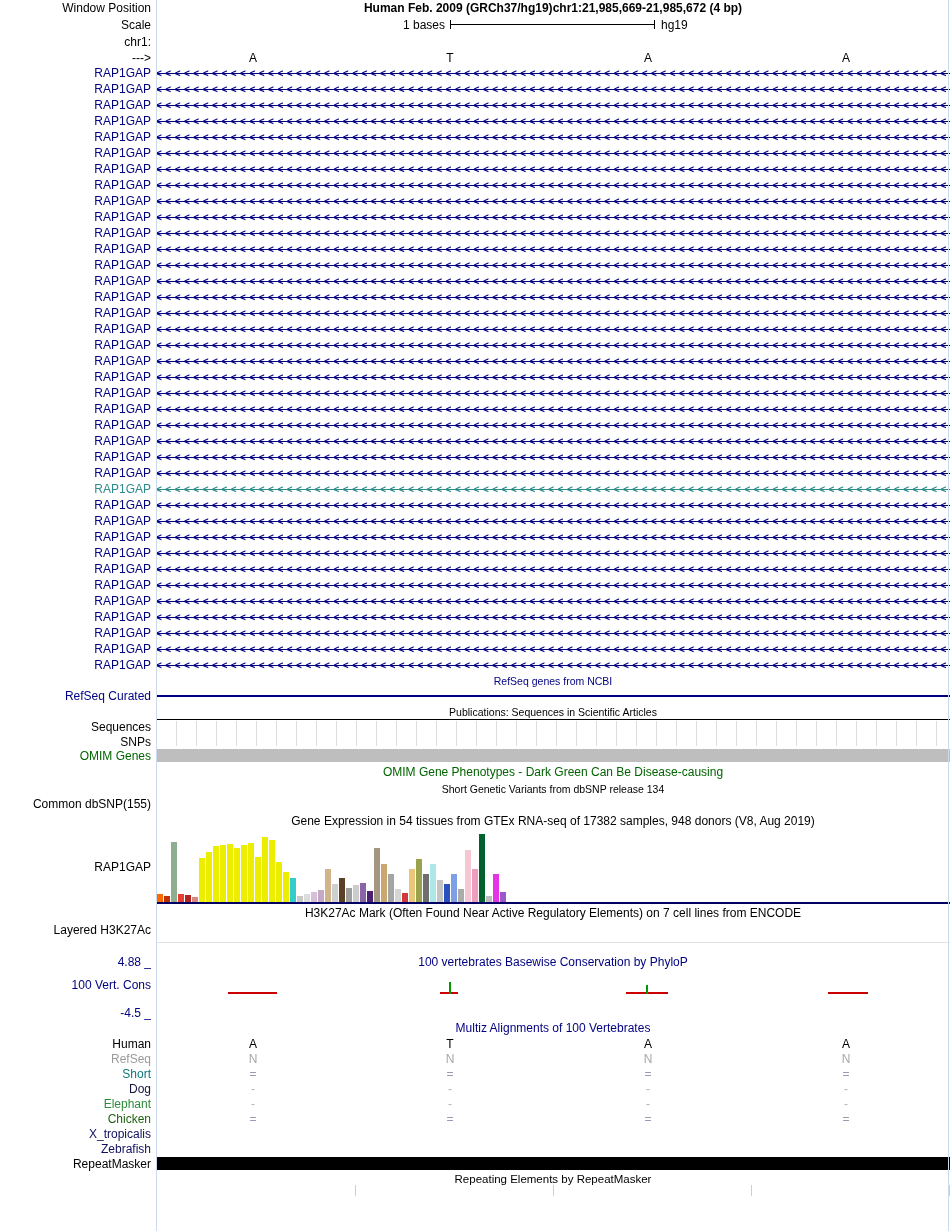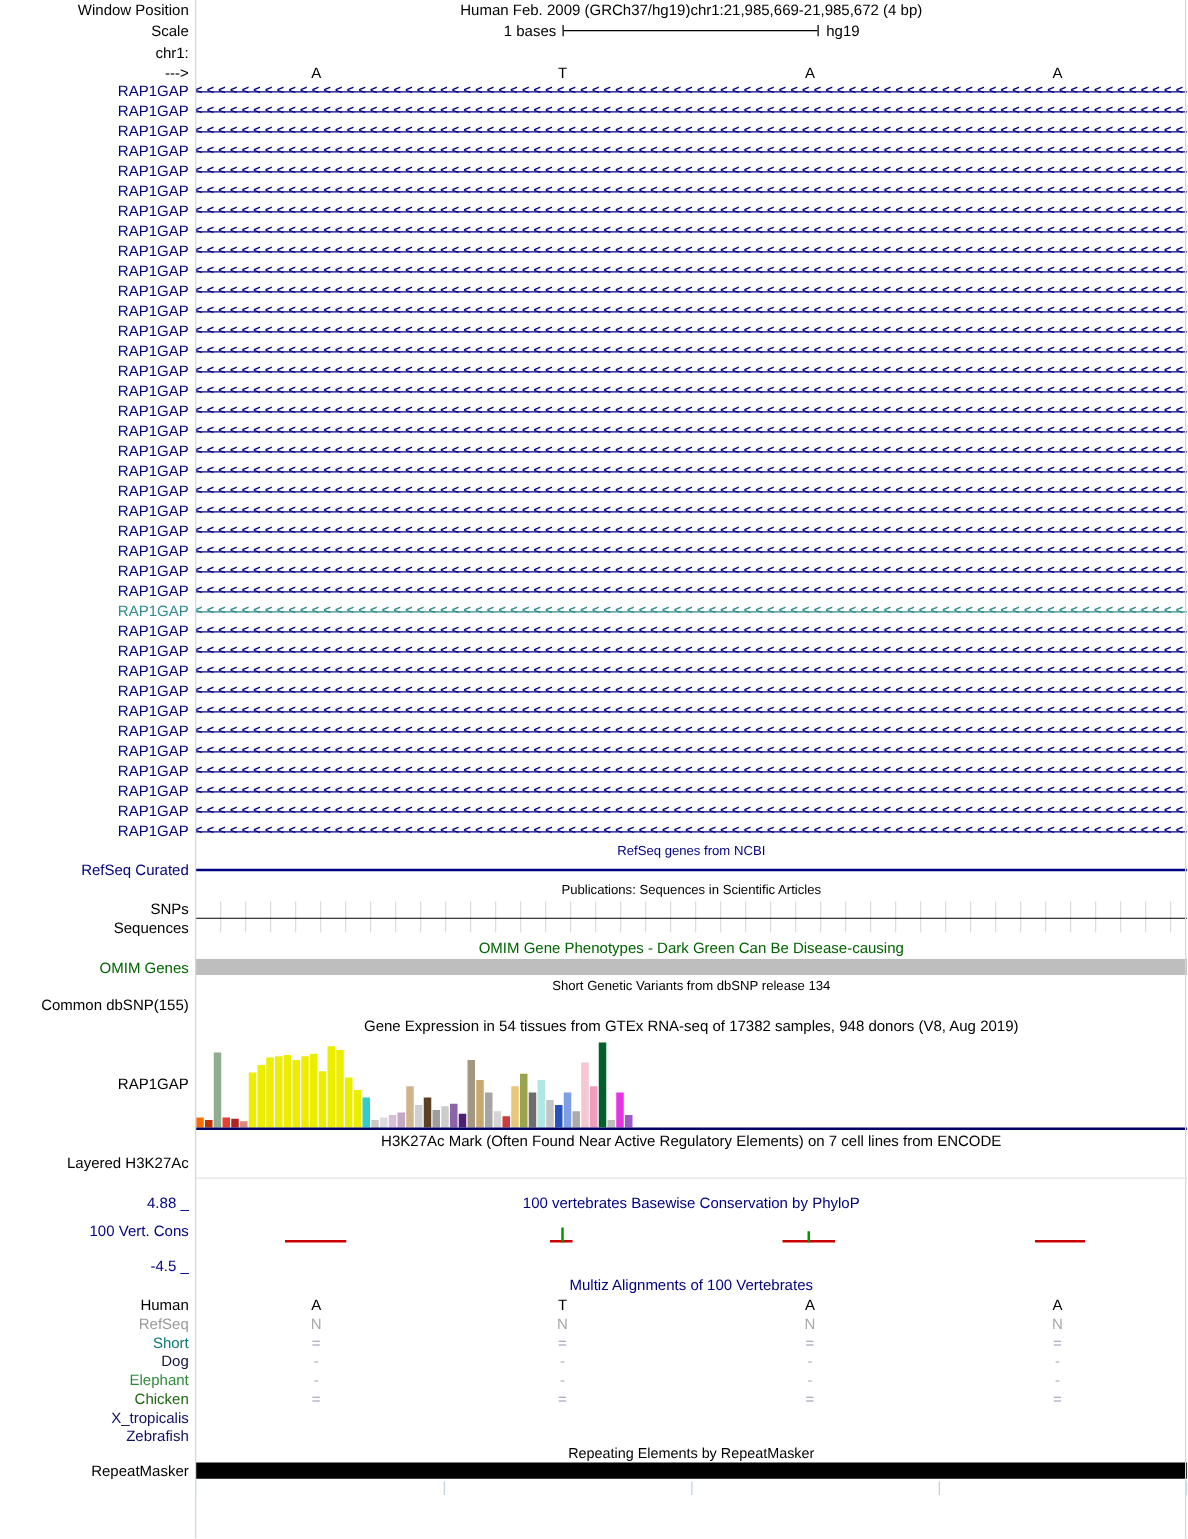--- a/index.html
+++ b/index.html
@@ -8,21 +8,21 @@
   .browser { position:relative; width:950px; height:1231px; overflow:hidden; background:#fff; }
   .vline { position:absolute; top:0; bottom:0; width:1px; background:#C9DAEE; z-index:5; }
   .row { display:flex; position:relative; }
   .h13{height:13px}.h14{height:14px}.h15{height:15px}.h16{height:16px}.h17{height:17px}
   .h18{height:18px}.h25{height:25px}.h27{height:27px}.h32{height:32px}.h75{height:75px}
   .side { flex:0 0 156px; width:156px; display:flex; justify-content:flex-end; align-items:center;
           padding-right:5px; font-size:12px; white-space:nowrap; }
   .side.top { align-items:flex-start; padding-top:1px; }
   .track { flex:1 1 auto; position:relative; font-size:12px; overflow:hidden; }
   .center { display:flex; justify-content:center; align-items:center; }
-  .gapped { gap:0; }
+  .gapped { gap:0;font-weight:bold; }
   .navy { color:#000080; }
   .green { color:#006400; }
   .small { font-size:10.5px; }
   .abspan { position:absolute; }
   .scalebar { position:absolute; left:294px; width:205px; top:4px; height:9px;
               border-left:1px solid #000; border-right:1px solid #000; }
   .scalebar::after { content:""; position:absolute; left:0; right:0; top:4px; height:1px; background:#000; }
   .coord { position:absolute; top:2px; height:12px; line-height:12px; transform:translateX(-100%);
            border-right:6px solid #a16207; padding-right:2px; font-size:16px;margin-top:36px; }
   .basechar { position:absolute; top:1px; transform:translateX(-50%); font-size:12px; }
@@ -422,46 +422,46 @@
         <i class="vtick" style="left:660px"></i>
         <i class="vtick" style="left:680px"></i>
         <i class="vtick" style="left:700px"></i>
         <i class="vtick" style="left:720px"></i>
         <i class="vtick" style="left:740px"></i>
         <i class="vtick" style="left:760px"></i>
         <i class="vtick" style="left:780px"></i>
       </div>
     <div class="row h15">
       <div class="side">
-          <span>SNPs</span>
-        </div>
-      <div class="track"></div>
+          <span>Sequences</span>
+        </div>
+      <div class="track">
+          <i class="pub-line"></i>
+        </div>
     </div>
     <div class="row h15">
       <div class="side">
-          <span>Sequences</span>
-        </div>
-      <div class="track">
-          <i class="pub-line"></i>
-        </div>
-    </div>
-  </div>
-
-  <div class="row h18">
-    <div class="side"></div>
-    <div class="track center">
-        <span class="green">OMIM Gene Phenotypes - Dark Green Can Be Disease-causing</span>
-      </div>
-  </div>
+          <span>SNPs</span>
+        </div>
+      <div class="track"></div>
+    </div>
+  </div>
+
   <div class="row h14">
     <div class="side green">
         <span>OMIM Genes</span>
       </div>
     <div class="track">
         <i class="omim-bar"></i>
+      </div>
+  </div>
+  <div class="row h18">
+    <div class="side"></div>
+    <div class="track center">
+        <span class="green">OMIM Gene Phenotypes - Dark Green Can Be Disease-causing</span>
       </div>
   </div>
 
   <div class="row h15">
     <div class="side"></div>
     <div class="track center">
         <span class="small">Short Genetic Variants from dbSNP release 134</span>
       </div>
   </div>
   <div class="row h16">
@@ -645,32 +645,32 @@
       <div class="row h15">
        <div class="side" style="color:#101060">X_tropicalis</div>
        <div class="track"></div>
      </div>
       <div class="row h15">
        <div class="side" style="color:#101060">Zebrafish</div>
        <div class="track"></div>
      </div>
     </div>
 
-  <div class="row h13">
-    <div class="side"></div>
-    <div class="track center">
-        <span class="small" style="font-size:11.5px">Repeating Elements by RepeatMasker</span>
-      </div>
-  </div>
   <div class="row h16">
     <div class="side">
         <span>RepeatMasker</span>
       </div>
     <div class="track">
         <i class="rm-bar"></i>
+      </div>
+  </div>
+  <div class="row h13">
+    <div class="side"></div>
+    <div class="track center">
+        <span class="small" style="font-size:11.5px">Repeating Elements by RepeatMasker</span>
       </div>
   </div>
 
   <div class="row h15">
     <div class="side"></div>
     <div class="track">
         <i class="btick" style="left:0px"></i>
         <i class="btick" style="left:199px"></i>
         <i class="btick" style="left:397px"></i>
         <i class="btick" style="left:595px"></i>

